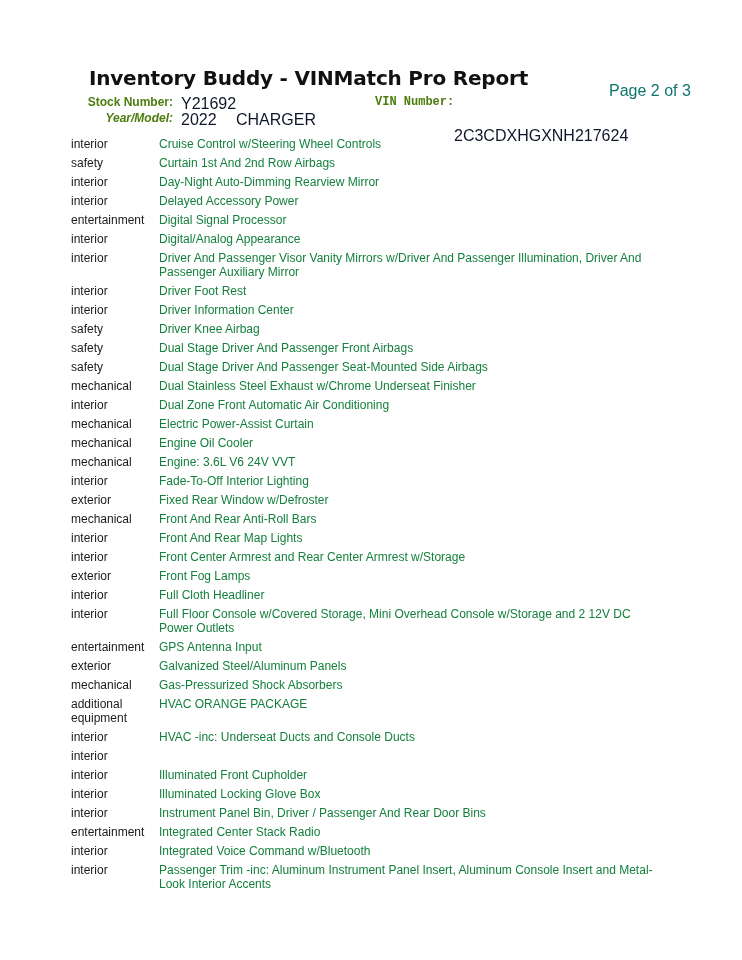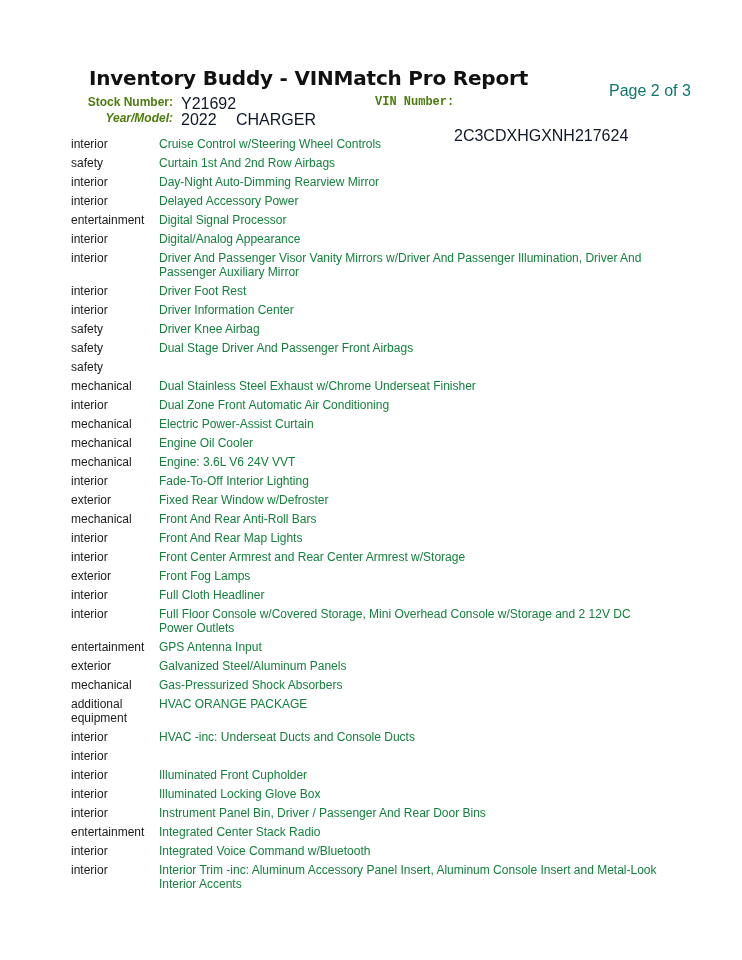--- a/index.html
+++ b/index.html
@@ -138,20 +138,21 @@
     <div class="row">
       <div class="cat">safety</div>
       <div class="desc">Driver Knee Airbag</div>
     </div>
     <div class="row">
       <div class="cat">safety</div>
       <div class="desc">Dual Stage Driver And Passenger Front Airbags</div>
     </div>
     <div class="row">
       <div class="cat">safety</div>
+      <div class="desc">Dual Stage Driver And Passenger Seat-Mounted Side Airbags</div>
     </div>
     <div class="row">
       <div class="cat">mechanical</div>
       <div class="desc">Dual Stainless Steel Exhaust w/Chrome Underseat Finisher</div>
     </div>
     <div class="row">
       <div class="cat">interior</div>
       <div class="desc">Dual Zone Front Automatic Air Conditioning</div>
     </div>
     <div class="row">
@@ -236,15 +237,15 @@
     <div class="row">
       <div class="cat">entertainment</div>
       <div class="desc">Integrated Center Stack Radio</div>
     </div>
     <div class="row">
       <div class="cat">interior</div>
       <div class="desc">Integrated Voice Command w/Bluetooth</div>
     </div>
     <div class="row">
       <div class="cat">interior</div>
-      <div class="desc">Interior Trim -inc: Aluminum Accessory Panel Insert, Aluminum Console Insert and Metal-Look Interior Accents</div>
+      <div class="desc">Passenger Trim -inc: Aluminum Instrument Panel Insert, Aluminum Console Insert and Metal-Look Interior Accents</div>
     </div>
   </div>
 
 </body></html>

